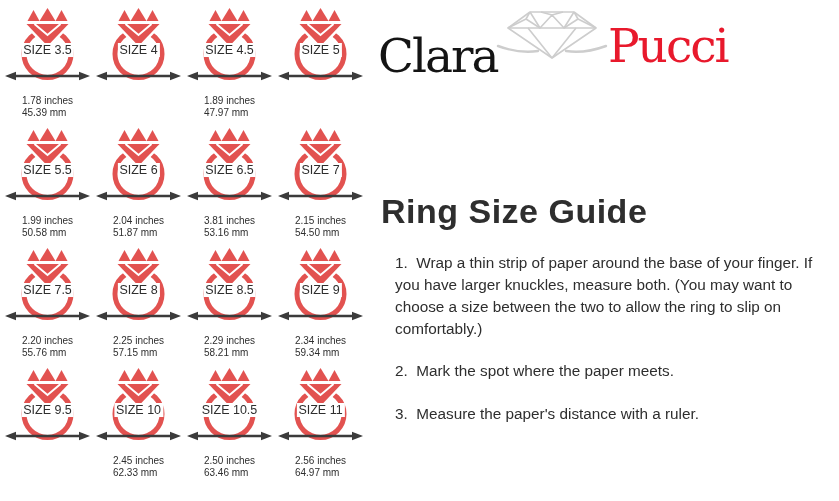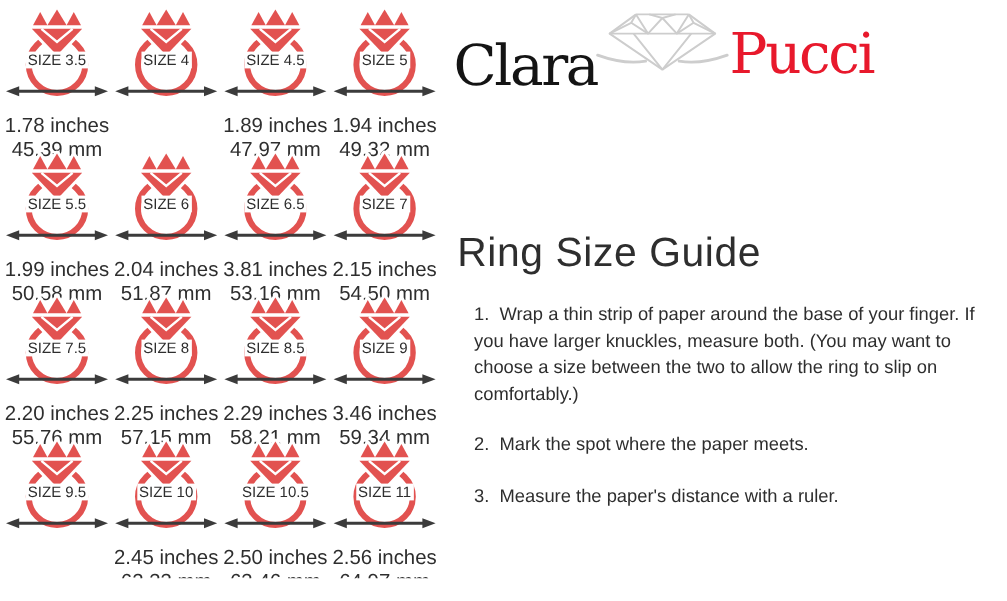--- a/index.html
+++ b/index.html
@@ -43,22 +43,22 @@
     top: 42px;
     transform: translate(-50%, -50%);
     background: #fff;
     padding: 0 2px;
     font-size: 12.5px;
     color: var(--text_dark, #3a3a3a);
     white-space: nowrap;
   }
   .meas {
     margin-top: 11px;
-    text-align: center;
-    font-size: 17px;
+    text-align: left;
+    font-size: 10px;
     line-height: 1.18;
     color: var(--text_dark, #3a3a3a);
     white-space: nowrap;
   }
 
   
   .brand { position: absolute; left: 378px; top: 6px; width: 460px; height: 102px; }
   .brand-first, .brand-second {
     position: absolute;
     font-family: "DejaVu Serif", serif;
@@ -72,21 +72,21 @@
   .brand-diamond path { fill: none; stroke: var(--diamond_gray, #cdcdcd); stroke-width: 1.6; stroke-linejoin: round; }
   .brand-diamond .swoosh { stroke-width: 2.4; stroke-linecap: round; }
 
   
   .title {
     position: absolute;
     left: 381px;
     top: 192px;
     margin: 0;
     font-size: 34px;
-    font-weight: normal;
+    font-weight: bold;
     color: var(--text_dark, #1a1a1a);
     letter-spacing: 0.5px;
   }
   .steps { position: absolute; left: 381px; top: 252px; width: 455px; }
   .step {
     margin: 0 0 21px 14px;
     font-size: 15.3px;
     line-height: 1.43;
     color: var(--text_dark, #1a1a1a);
     white-space: pre-wrap;
@@ -221,24 +221,20 @@
           </g>
 
           <g class="arrow">
             <line x1="11" y1="68" x2="80" y2="68"></line>
             <polygon points="3,68 14,63.8 14,72.2"></polygon>
             <polygon points="88,68 77,63.8 77,72.2"></polygon>
           </g>
         </svg>
         <span class="size-label">SIZE 5</span>
       </div>
-      <div class="meas">
-        <div>1.94 inches</div>
-        <div>49.32 mm</div>
-      </div>
     </div>
 
     <div class="cell">
       <div class="ring-wrap">
         <svg width="91" height="76" viewBox="0 0 91 76" aria-hidden="true">
 
           <circle class="ring-stroke" cx="45.5" cy="46" r="23.5"></circle>
 
           <g class="diamond-halo">
             <polygon points="24.5,16 66.5,16 45.5,38"></polygon>
@@ -502,21 +498,21 @@
 
           <g class="arrow">
             <line x1="11" y1="68" x2="80" y2="68"></line>
             <polygon points="3,68 14,63.8 14,72.2"></polygon>
             <polygon points="88,68 77,63.8 77,72.2"></polygon>
           </g>
         </svg>
         <span class="size-label">SIZE 9</span>
       </div>
       <div class="meas">
-        <div>3.46 inches</div>
+        <div>2.34 inches</div>
         <div>59.34 mm</div>
       </div>
     </div>
 
     <div class="cell">
       <div class="ring-wrap">
         <svg width="91" height="76" viewBox="0 0 91 76" aria-hidden="true">
 
           <circle class="ring-stroke" cx="45.5" cy="46" r="23.5"></circle>
 

